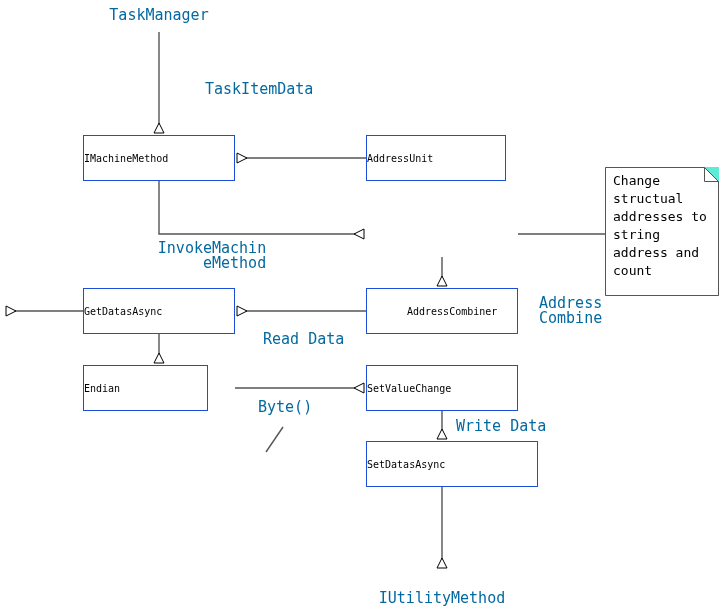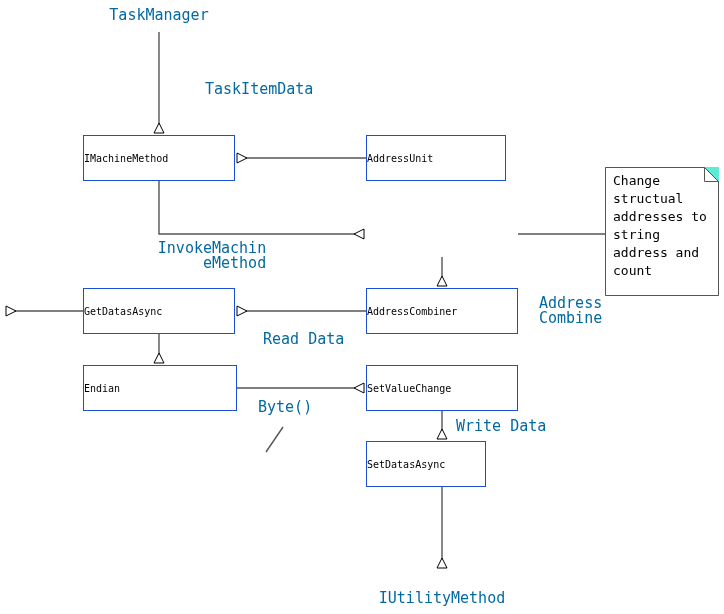--- a/index.html
+++ b/index.html
@@ -108,33 +108,33 @@
 
   <div class="node-box" style="left:366px; top:135px; width:140px; height:46px;">
     <span>AddressUnit</span>
   </div>
 
 
   <div class="node-box" style="left:83px; top:288px; width:152px; height:46px;">
     <span>GetDatasAsync</span>
   </div>
 
-  <div class="node-box" style="left:366px; top:288px; width:152px; height:46px;">
+  <div class="node-box" style="left:366px; top:288px; width:152px; height:46px;padding-left:40px;">
     <span>AddressCombiner</span>
   </div>
 
-  <div class="node-box" style="left:83px; top:365px; width:154px; height:46px;">
+  <div class="node-box" style="left:83px; top:365px; width:125px; height:46px;">
     <span>Endian</span>
   </div>
 
   <div class="node-box" style="left:366px; top:365px; width:152px; height:46px;">
     <span>SetValueChange</span>
   </div>
 
-  <div class="node-box" style="left:366px; top:441px; width:120px; height:46px;">
+  <div class="node-box" style="left:366px; top:441px; width:172px; height:46px;">
     <span>SetDatasAsync</span>
   </div>
 
   <div class="note-box" style="left:605px; top:167px; width:114px; height:129px;">
     <svg width="114" height="129" viewBox="0 0 114 129" style="position:absolute;left:0;top:0;">
       <path d="M 0.5 0.5 L 99.5 0.5 L 113.5 14.5 L 113.5 128.5 L 0.5 128.5 Z" fill="#ffffff" stroke="#555555" stroke-width="1"></path>
       <path d="M 99.5 0.5 L 99.5 14.5 L 113.5 14.5" fill="none" stroke="#555555" stroke-width="1"></path>
     </svg>
     <div class="note-text">Change
 structual

